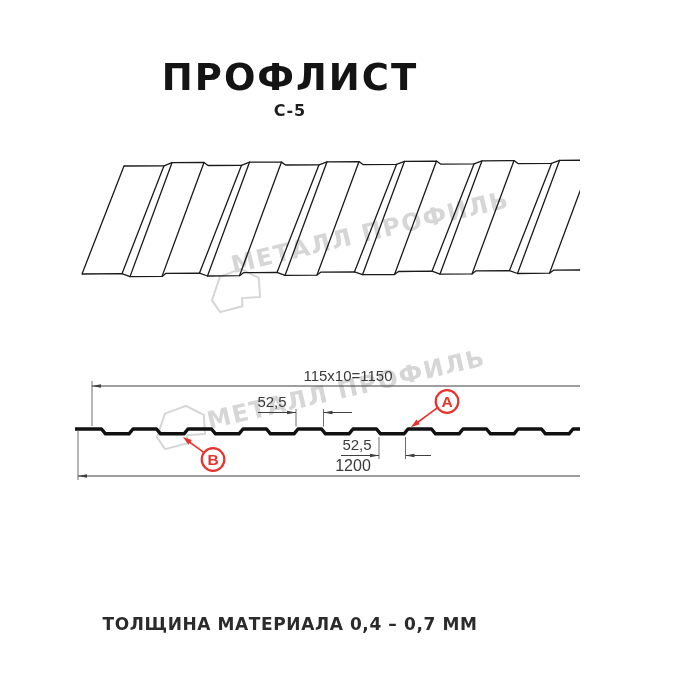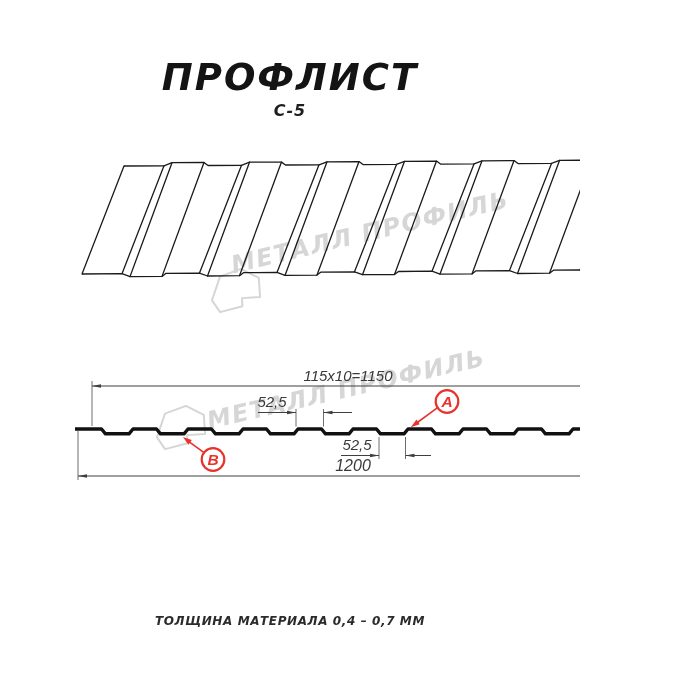--- a/index.html
+++ b/index.html
@@ -1,25 +1,25 @@
 <!DOCTYPE html>
 <html style="--accent: #e8322c; --wm: #d6d6d6;"><head>
 <meta charset="utf-8">
 <style>
   html,body{margin:0;padding:0;background:#fff;}
   .page{position:relative;width:580px;height:700px;background:#fff;overflow:hidden;
-        font-family:"Liberation Sans",sans-serif;font-style:italic;}
+        font-family:"Liberation Sans",sans-serif;}
   .title{position:absolute;top:56px;left:0;width:100%;text-align:center;
          font-family:"DejaVu Sans",sans-serif;font-size:37px;font-weight:bold;
          letter-spacing:2px;color:#141414;}
   .subtitle{position:absolute;top:101px;left:0;width:100%;text-align:center;
          font-family:"DejaVu Sans",sans-serif;font-size:16px;font-weight:bold;
          letter-spacing:1px;color:#1e1e1e;}
   .footer{position:absolute;top:614px;left:0;width:100%;text-align:center;
-         font-family:"DejaVu Sans",sans-serif;font-size:12px;font-weight:600;
+         font-family:"DejaVu Sans",sans-serif;font-size:17px;font-weight:600;
          letter-spacing:.6px;color:#2b2b2b;}
   svg.drawing{position:absolute;left:0;top:0;width:700px;height:700px;}
   .wm-text{font-family:"DejaVu Sans",sans-serif;font-size:24px;font-weight:bold;
            letter-spacing:1.5px;fill:var(--wm,#d6d6d6);}
   .wm-logo{fill:none;stroke:var(--wm,#d6d6d6);stroke-width:2;stroke-linejoin:round;}
   .dimtxt{font-family:"Liberation Sans",sans-serif;font-size:15px;fill:#3a3a3a;}
   .dimline{stroke:#3f3f3f;stroke-width:1;}
   .extline{stroke:#6e6e6e;stroke-width:1;}
   .dimarrow{fill:#3f3f3f;}
   .redline{stroke:var(--accent,#e8322c);stroke-width:1.6;}

